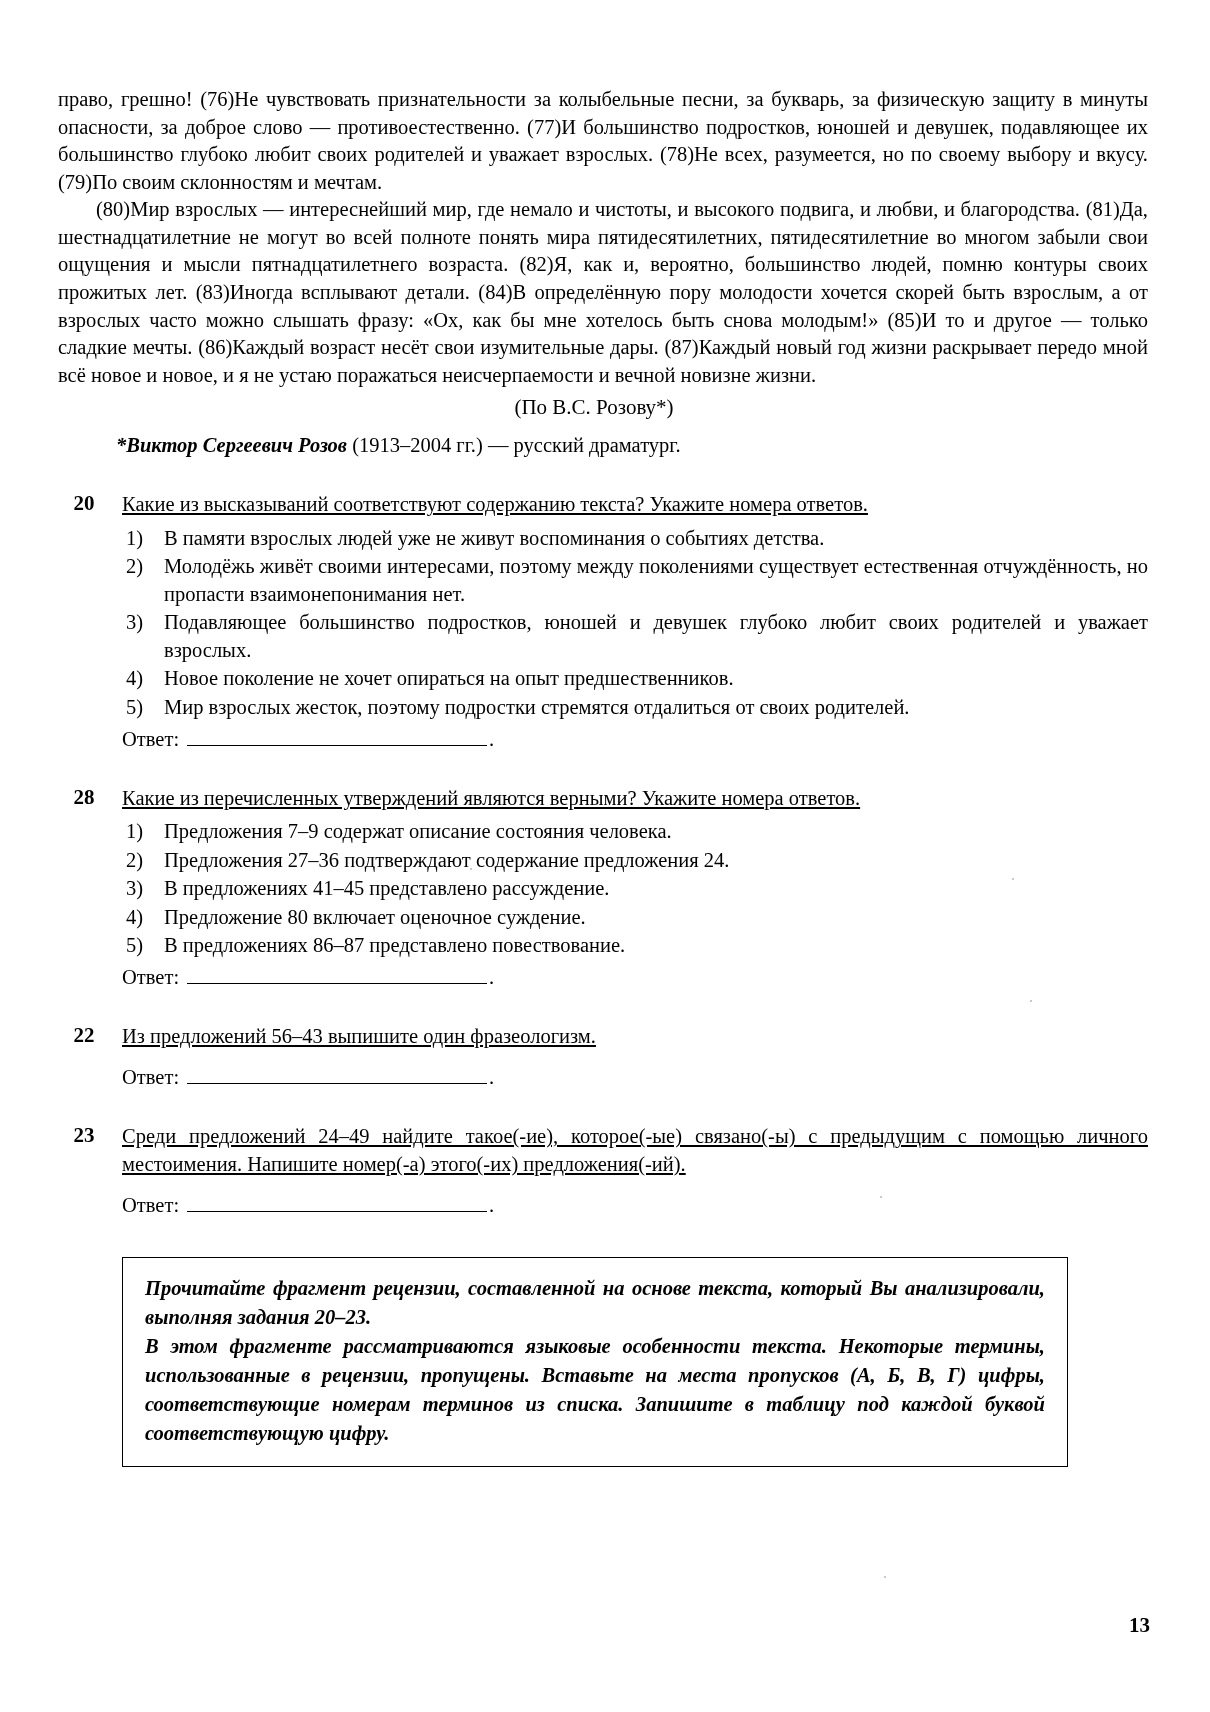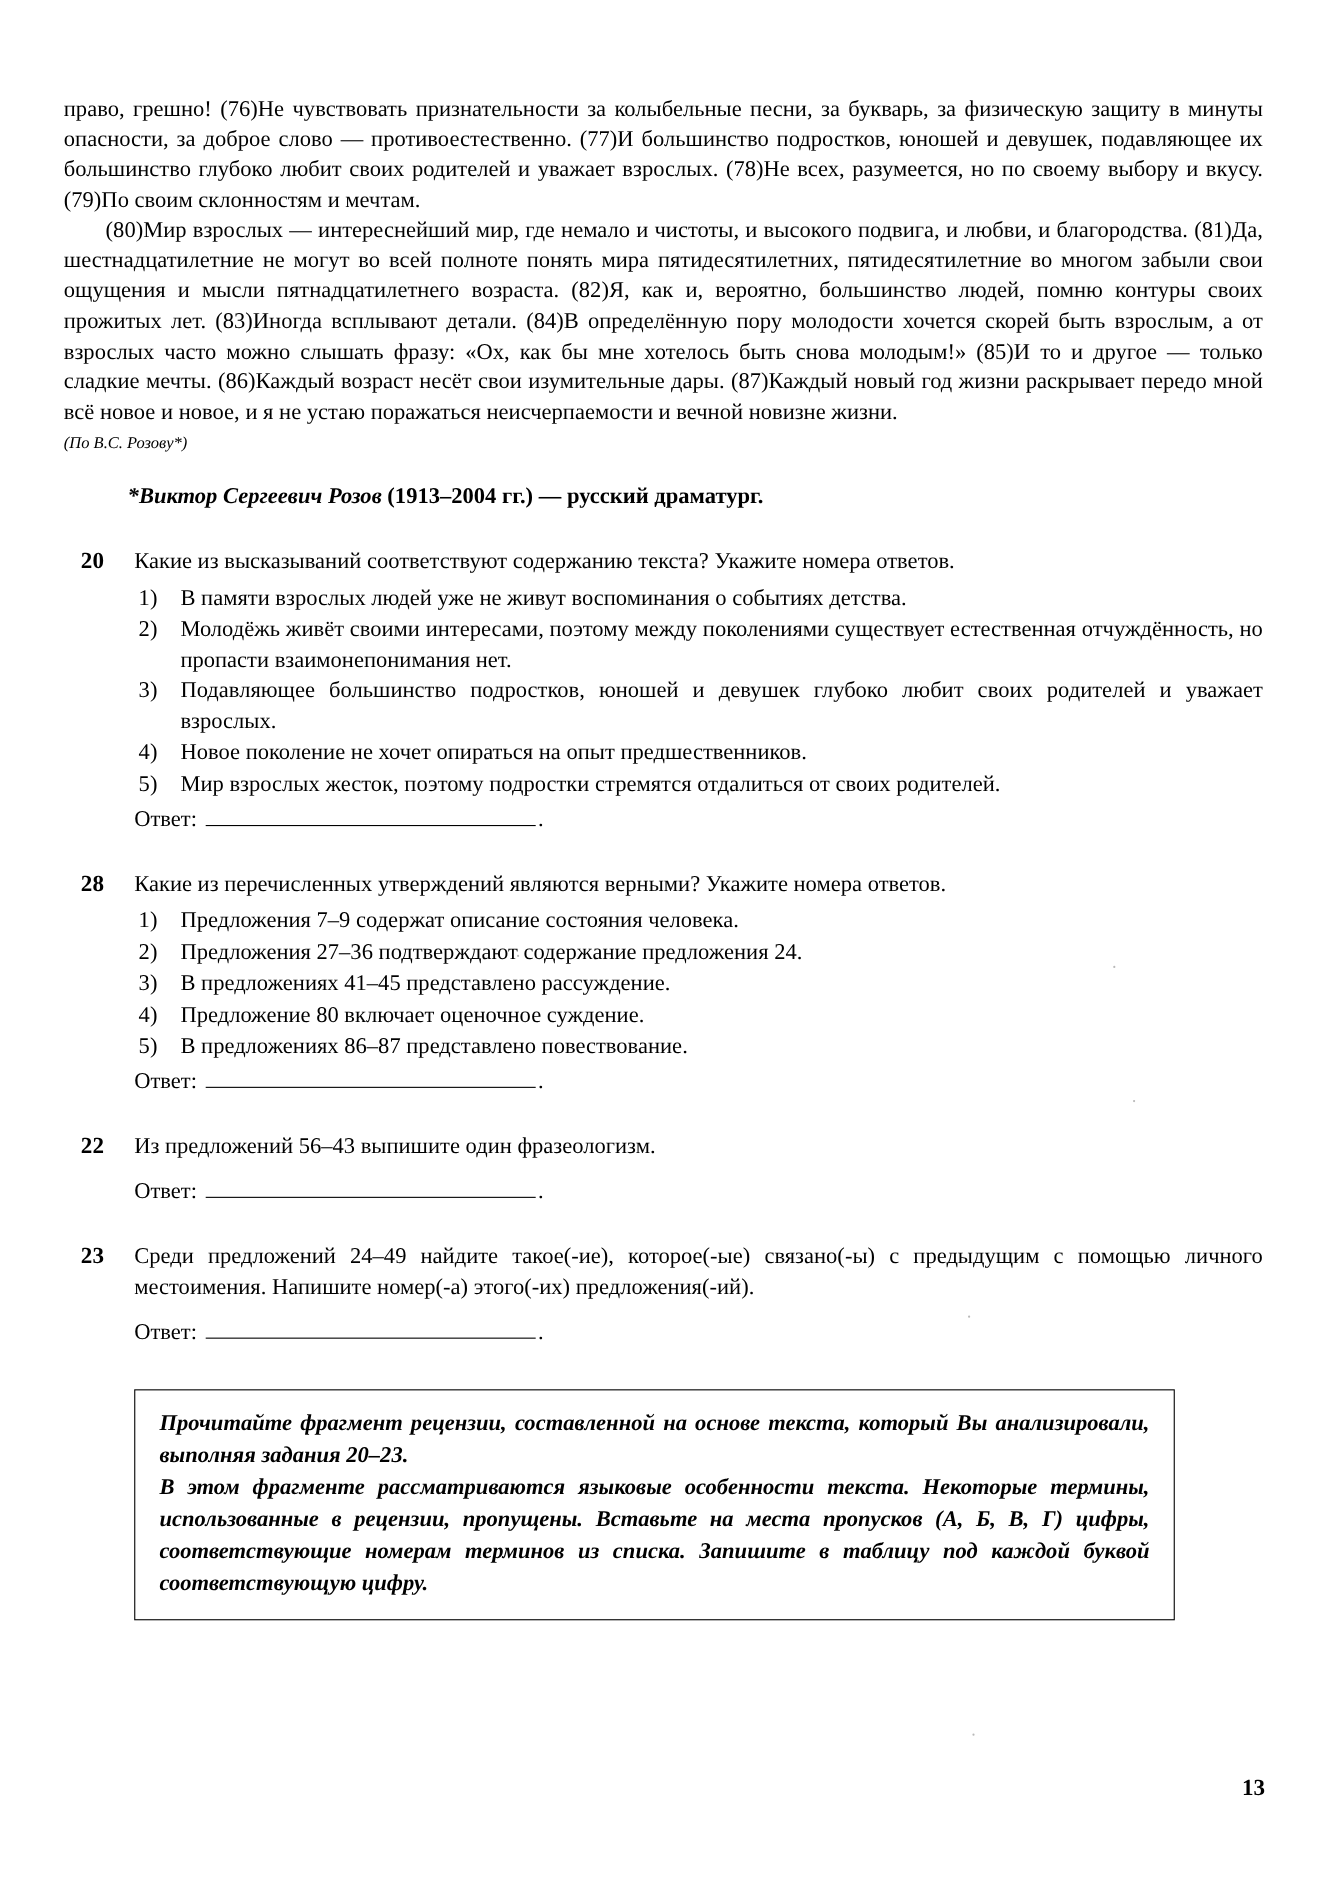--- a/index.html
+++ b/index.html
@@ -34,31 +34,29 @@
     line-height: 1.345;
     text-align: justify;
     text-justify: inter-word;
     hyphens: manual;
   }
   p.para.indent {
     text-indent: 38px;
   }
   .byline {
     margin-top: 6px;
-    font-size: 15px;
-    text-align: left;
-    font-style: italic;
+    font-size: 21px;
+    text-align: center;
     font-family: "Liberation Serif", serif;
     padding-right: 18px;
   }
   .footnote {
-    margin-top: 28px;
+    margin-top: 14px;
     font-size: 20.5px;
     text-indent: 58px;
-    font-weight: bold;
   }
   .footnote b {
     font-style: italic;
   }
   .task {
     margin-top: 34px;
     position: relative;
   }
   .task-num {
     position: absolute;
@@ -71,20 +69,21 @@
     text-align: center;
   }
   .task-body {
     margin-left: 64px;
   }
   .task-q {
     font-size: 20.5px;
     line-height: 1.34;
     text-align: justify;
     margin: 0;
+    text-decoration: underline;
   }
   ol.opts {
     list-style: none;
     margin: 6px 0 0 0;
     padding: 0;
   }
   ol.opts li {
     position: relative;
     padding-left: 42px;
     font-size: 20.5px;

